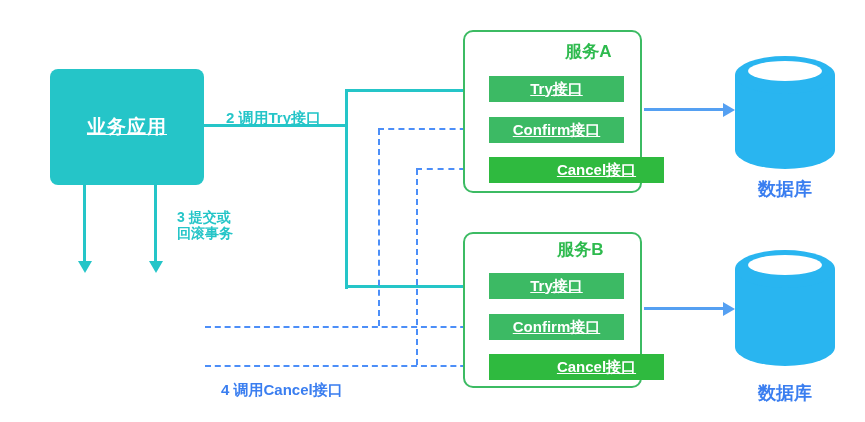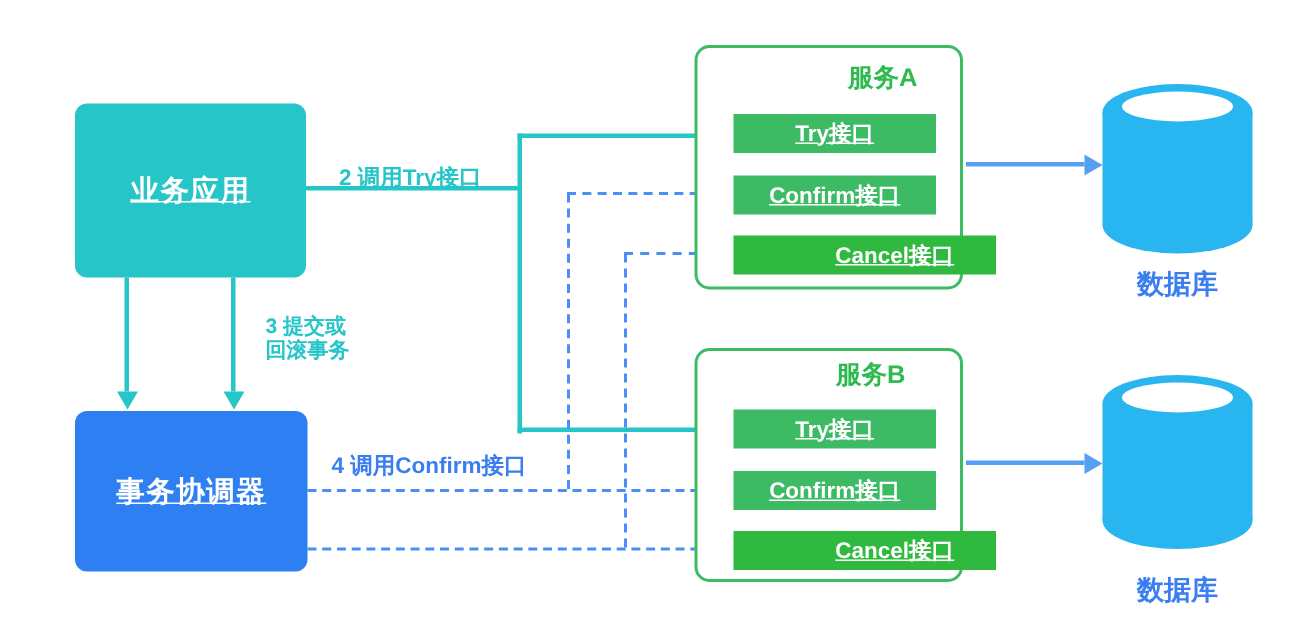--- a/index.html
+++ b/index.html
@@ -92,24 +92,23 @@
   <div class="blue-line" style="left:644px;top:108px;width:79px;height:3px;"></div>
   <div class="arr arr-r arr-db" style="left:723px;top:103px;"></div>
   <div class="blue-line" style="left:644px;top:307px;width:79px;height:3px;"></div>
   <div class="arr arr-r arr-db" style="left:723px;top:302px;"></div>
 
   <div class="elabel teal lbl-step2">2 调用Try接口</div>
   <div class="elabel teal small lbl-step3">
     <div>3 提交或</div>
     <div>回滚事务</div>
   </div>
-  <div class="elabel blue lbl-step4c">4 调用Confirm接口</div>
+  <div class="elabel blue lbl-step4x">4 调用Cancel接口</div>
 
   <div class="node app-node">业务应用</div>
-  <div class="node coord-node">事务协调器</div>
 
   <div class="svc-panel svc-a">
     <div class="svc-title">服务A</div>
     <div class="svc-btn b1">Try接口</div>
     <div class="svc-btn b2">Confirm接口</div>
     <div class="svc-btn b3 cancel">Cancel接口</div>
   </div>
 
   <div class="svc-panel svc-b">
     <div class="svc-title">服务B</div>

